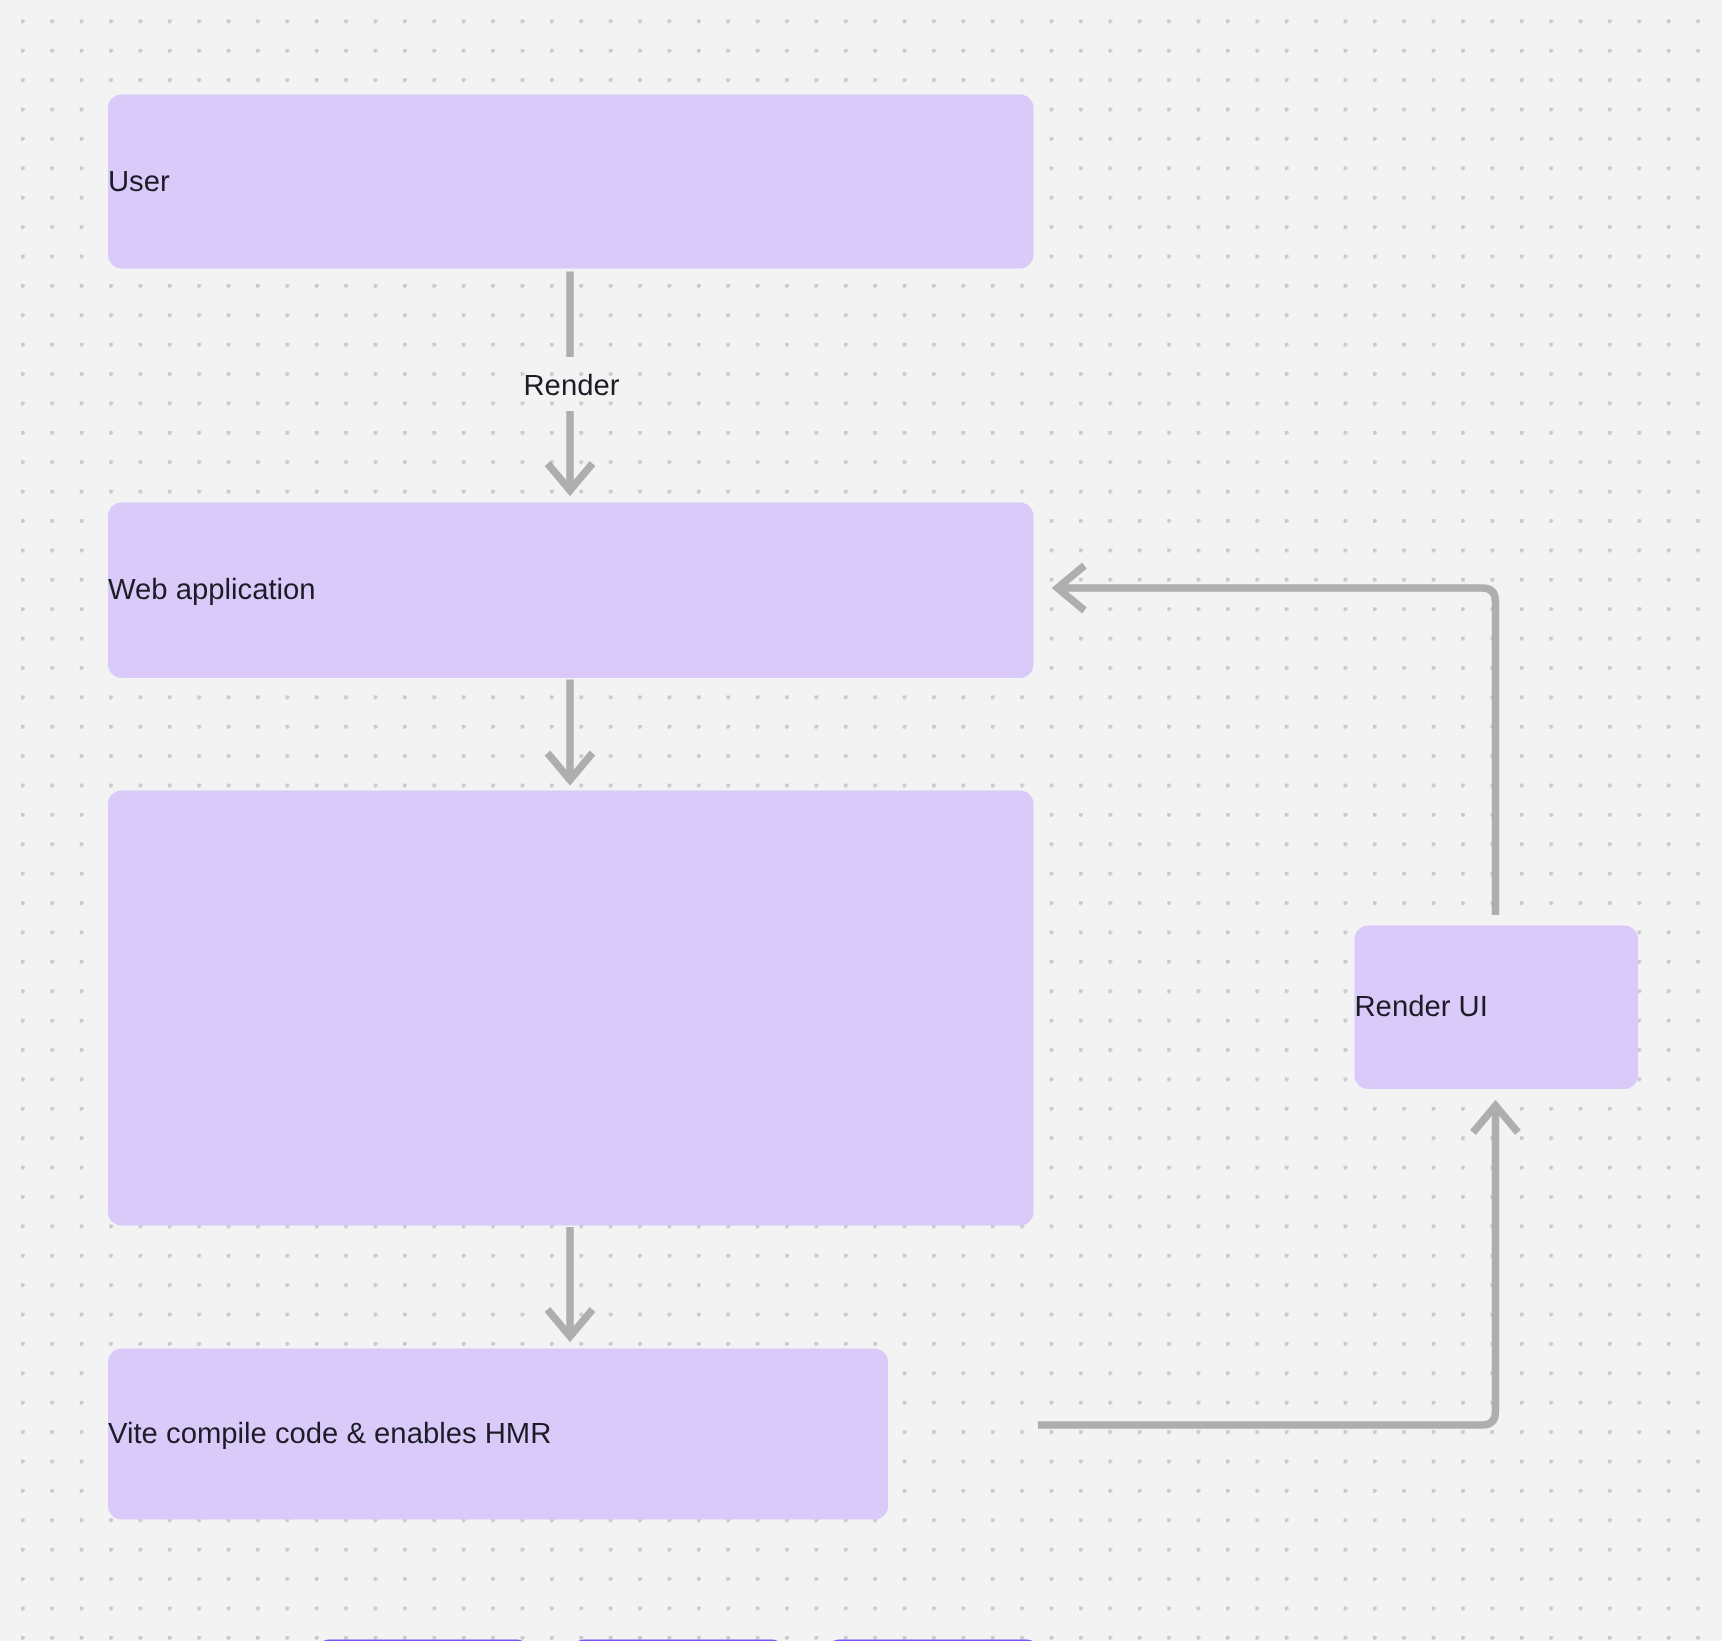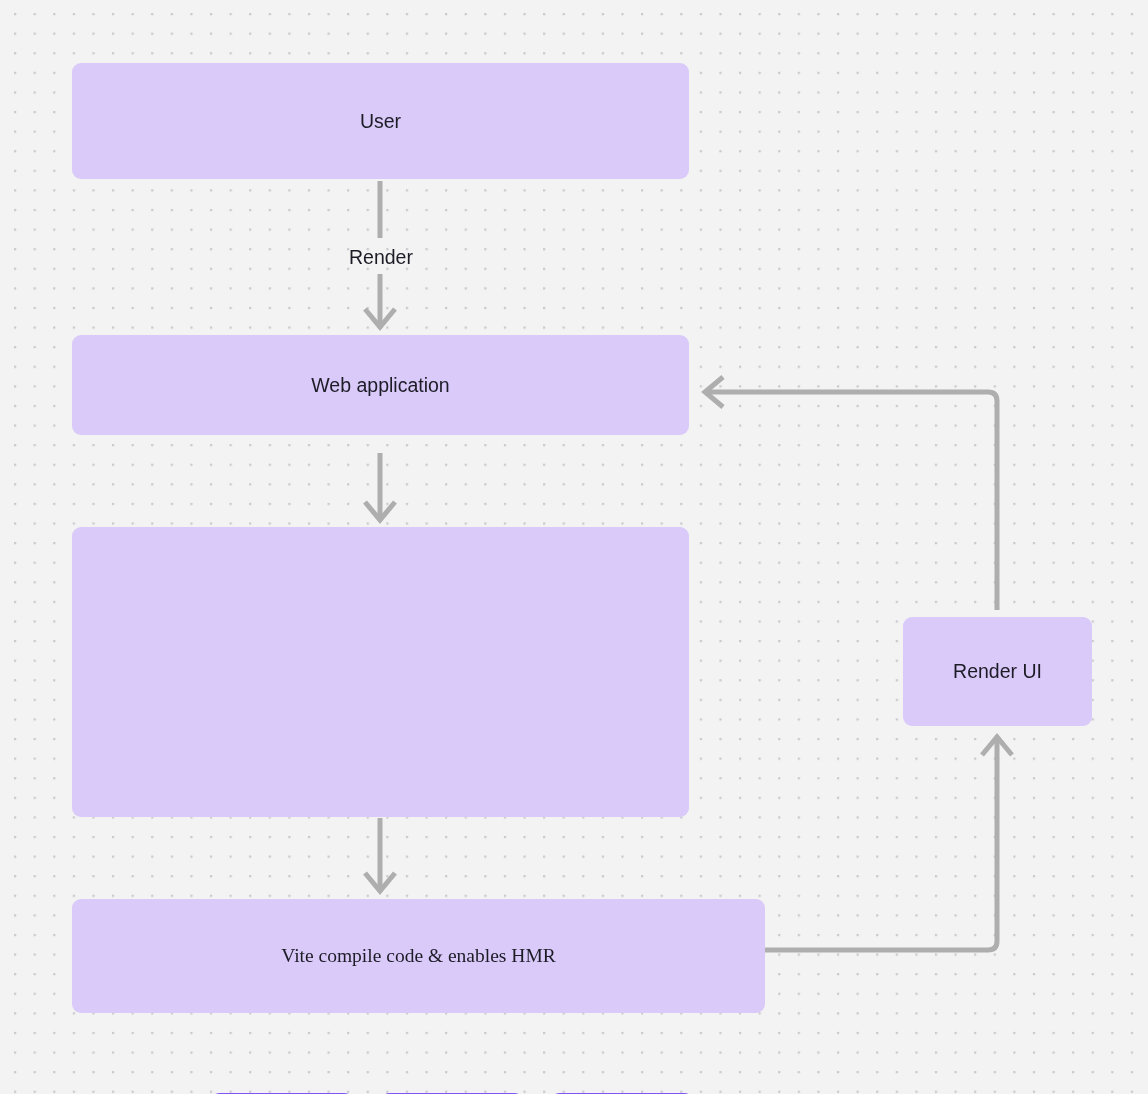--- a/index.html
+++ b/index.html
@@ -20,44 +20,43 @@
     font-family: "Liberation Sans", "DejaVu Sans", sans-serif;
     -webkit-font-smoothing: antialiased;
   }
 
   .node {
     position: absolute;
     box-sizing: border-box;
     border-radius: 9px;
     display: flex;
     align-items: center;
-    justify-content: center;
     text-align: center;
   }
 
   .node-light {
     background: #d9caf9;
     color: #1d1c26;
     font-size: 19.5px;
     line-height: 1.36;
   }
 
   .node-solid {
     background: #7f54f5;
     color: #ffffff;
     font-size: 18.5px;
     line-height: 1.52;
     border-radius: 11px;
   }
 
   
   #node-user        { left: 72px;  top: 63px;  width: 617px; height: 116px; }
-  #node-webapp      { left: 72px;  top: 335px; width: 617px; height: 100px; }
+  #node-webapp      { left: 72px;  top: 335px; width: 617px; height: 117px; }
   #node-components  { left: 72px;  top: 527px; width: 617px; height: 290px; }
-  #node-vite        { left: 72px;  top: 899px; width: 693px; height: 114px; font-family: Liberation Serif, serif; }
+  #node-vite        { left: 72px;  top: 899px; width: 520px; height: 114px; }
   #node-render      { left: 903px; top: 617px; width: 189px; height: 109px; }
 
   #box-html   { left: 137px; top: 566px; width: 146px; height: 105px; }
   #box-css    { left: 307px; top: 566px; width: 146px; height: 105px; }
   #box-js     { left: 477px; top: 566px; width: 146px; height: 105px; }
 
   .components-inner {
     position: absolute;
     left: 0; top: 0; right: 0; bottom: 0;
   }

